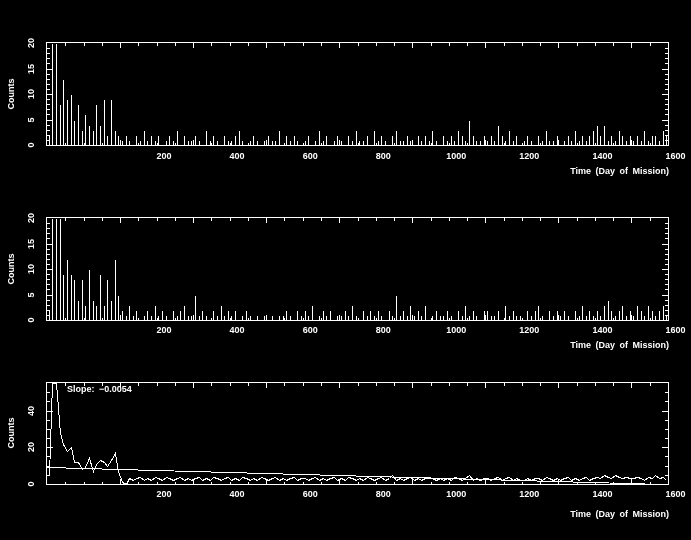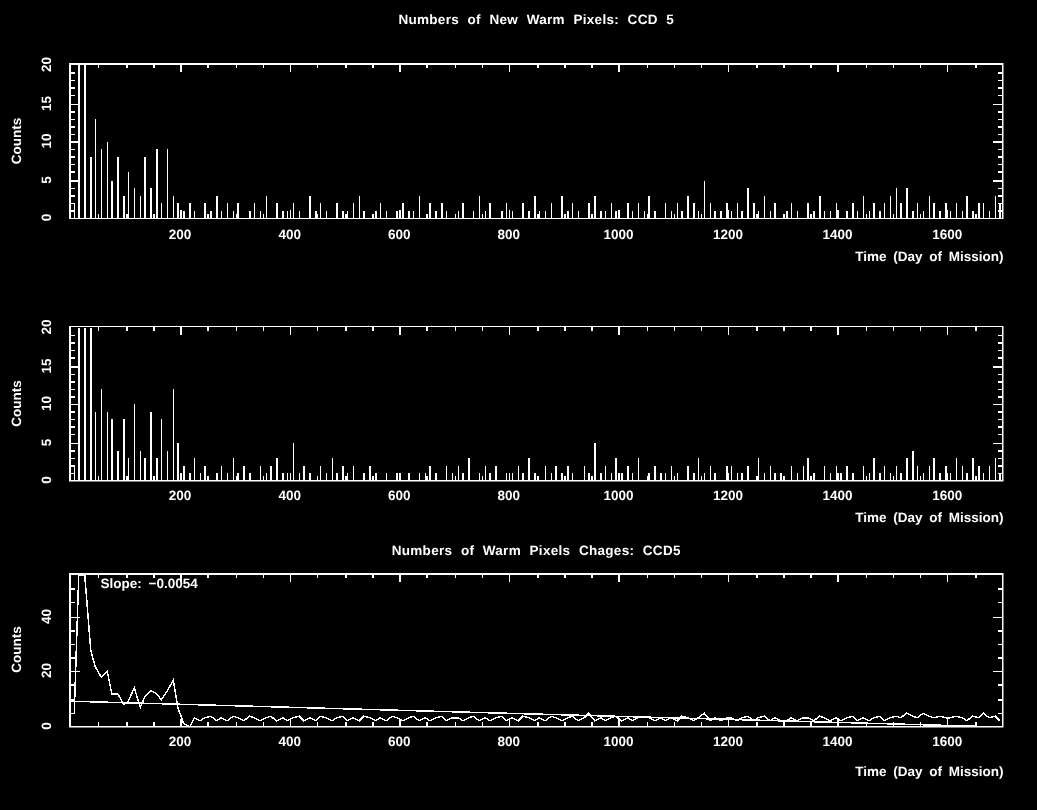--- a/index.html
+++ b/index.html
@@ -3,31 +3,30 @@
 <meta charset="utf-8">
 <style>
   html,body{margin:0;padding:0;background:#000;}
   .figure{position:relative;width:691px;height:540px;background:#000;color:#fff;
     font-family:"Liberation Sans",sans-serif;font-size:9px;font-weight:bold;overflow:hidden;}
   .panel{position:absolute;inset:0;}
   .title{position:absolute;left:46px;width:623px;text-align:center;word-spacing:3px;letter-spacing:.2px;}
   .xlab{position:absolute;left:46px;width:623px;text-align:right;word-spacing:2px;}
   .ylab{position:absolute;left:11px;transform:translate(-50%,-50%) rotate(-90deg);white-space:nowrap;}
   .plot{position:absolute;left:46px;}
-  .xt{position:absolute;transform:translateX(-50%);}
+  .xt{position:absolute;transform:translateX(-50%);margin-left:44px;}
   .yt{position:absolute;left:31px;transform:translate(-50%,-50%) rotate(-90deg);white-space:nowrap;}
   .anno{position:absolute;left:49px;top:384px;word-spacing:2px;z-index:2;padding-left:18px;}
 </style>
 </head>
 <body>
 
 <div class="figure">
 
   <div class="panel">
-    <div class="title" style="top:8px">Numbers of New Warm Pixels: CCD 5</div>
     <div class="ylab" style="top:94px">Counts</div>
     <svg class="plot" style="top:42px" width="623" height="104">
         <rect x="0.5" y="0.5" width="622" height="103" fill="none" stroke="#ffffff" shape-rendering="crispEdges"></rect>
         <line x1="19.5" y1="103" x2="19.5" y2="100.5" stroke="#ffffff" stroke-width="1" shape-rendering="crispEdges"></line>
         <line x1="19.5" y1="1" x2="19.5" y2="3.5" stroke="#ffffff" stroke-width="1" shape-rendering="crispEdges"></line>
         <line x1="38.5" y1="103" x2="38.5" y2="100.5" stroke="#ffffff" stroke-width="1" shape-rendering="crispEdges"></line>
         <line x1="38.5" y1="1" x2="38.5" y2="3.5" stroke="#ffffff" stroke-width="1" shape-rendering="crispEdges"></line>
         <line x1="56.5" y1="103" x2="56.5" y2="100.5" stroke="#ffffff" stroke-width="1" shape-rendering="crispEdges"></line>
         <line x1="56.5" y1="1" x2="56.5" y2="3.5" stroke="#ffffff" stroke-width="1" shape-rendering="crispEdges"></line>
         <line x1="74.5" y1="103" x2="74.5" y2="98" stroke="#ffffff" stroke-width="1" shape-rendering="crispEdges"></line>
@@ -565,21 +564,20 @@
       <span class="xt" style="left: 558.412px; top: 325px;">1400</span>
       <span class="xt" style="left: 631.471px; top: 325px;">1600</span>
       <span class="yt" style="top: 320px;">0</span>
       <span class="yt" style="top: 294.5px;">5</span>
       <span class="yt" style="top: 269px;">10</span>
       <span class="yt" style="top: 243.5px;">15</span>
       <span class="yt" style="top: 218px;">20</span>
     </div>
 
   <div class="panel">
-    <div class="title" style="top:362px">Numbers of Warm Pixels Chages: CCD5</div>
     <div class="ylab" style="top:433px">Counts</div>
     <div class="anno">Slope: −0.0054</div>
     <svg class="plot" style="top:382px" width="623" height="103">
         <rect x="0.5" y="0.5" width="622" height="102" fill="none" stroke="#ffffff" shape-rendering="crispEdges"></rect>
         <line x1="19.5" y1="102" x2="19.5" y2="99.5" stroke="#ffffff" stroke-width="1" shape-rendering="crispEdges"></line>
         <line x1="19.5" y1="1" x2="19.5" y2="3.5" stroke="#ffffff" stroke-width="1" shape-rendering="crispEdges"></line>
         <line x1="38.5" y1="102" x2="38.5" y2="99.5" stroke="#ffffff" stroke-width="1" shape-rendering="crispEdges"></line>
         <line x1="38.5" y1="1" x2="38.5" y2="3.5" stroke="#ffffff" stroke-width="1" shape-rendering="crispEdges"></line>
         <line x1="56.5" y1="102" x2="56.5" y2="99.5" stroke="#ffffff" stroke-width="1" shape-rendering="crispEdges"></line>
         <line x1="56.5" y1="1" x2="56.5" y2="3.5" stroke="#ffffff" stroke-width="1" shape-rendering="crispEdges"></line>

